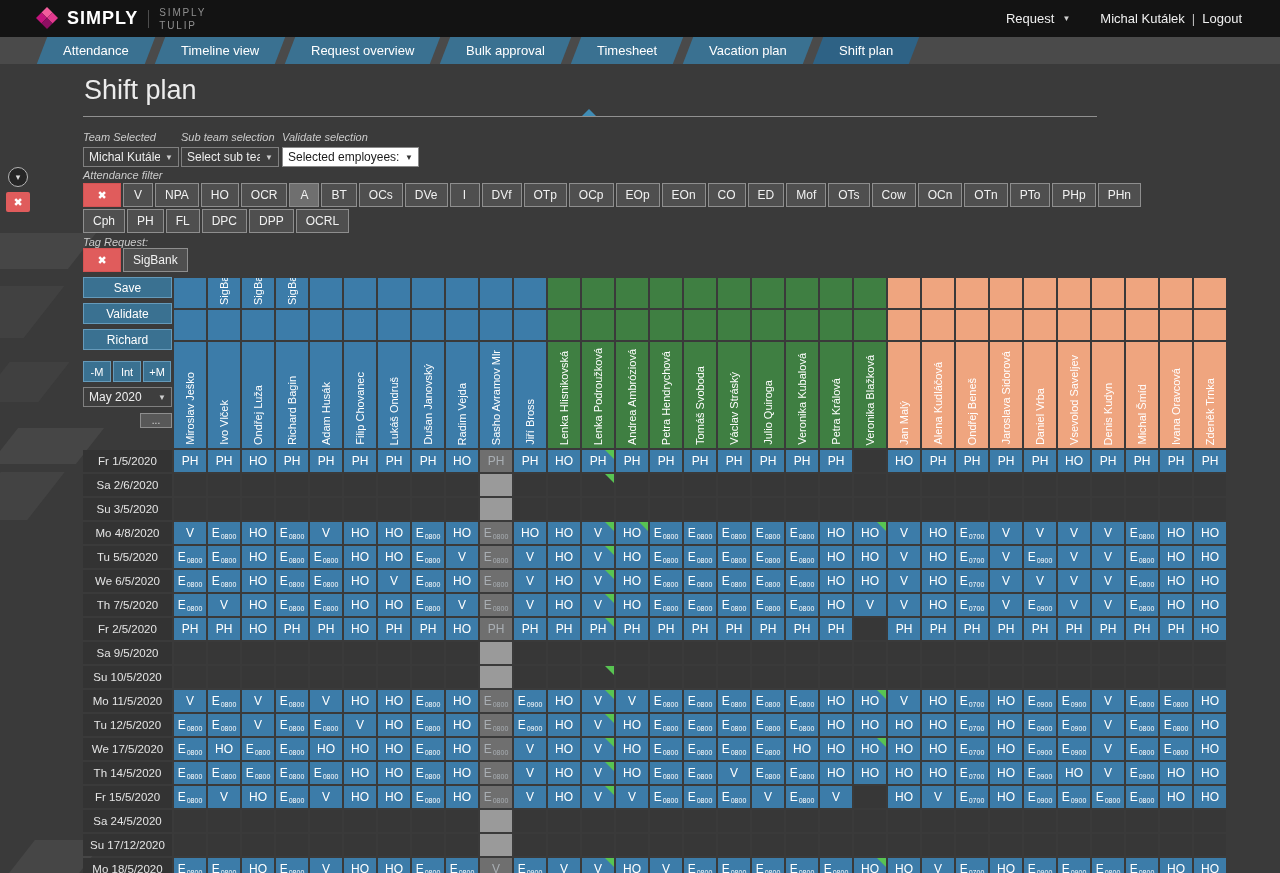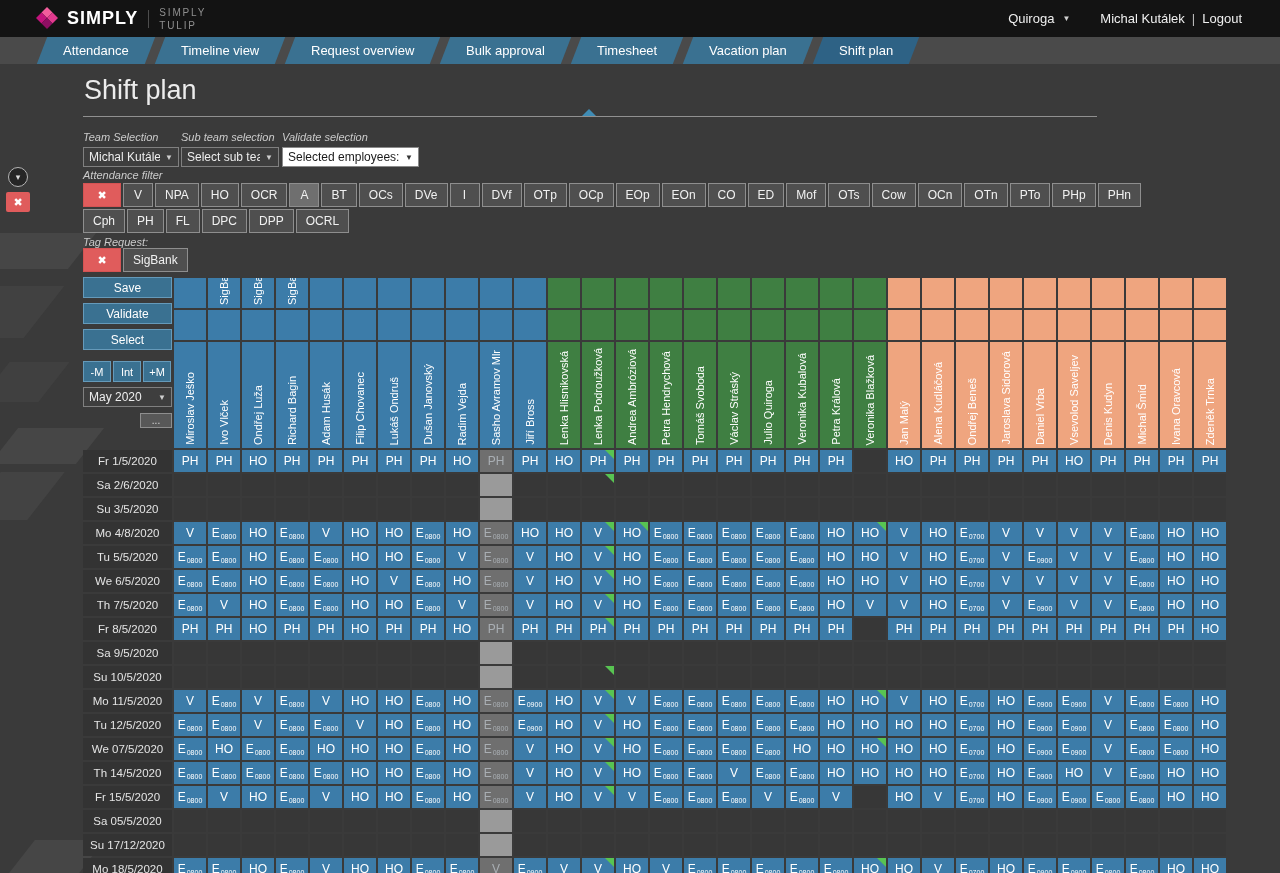--- a/index.html
+++ b/index.html
@@ -96,21 +96,21 @@
     </svg>
     <span class="brand-name">SIMPLY</span>
     <span class="brand-bar"></span>
     <span class="tagline">
       <span>SIMPLY</span><br>
       <span>TULIP</span>
     </span>
   </div>
   <div class="top-right">
     <span class="lang">
-      <span>Quiroga</span>
+      <span>Request</span>
       <span class="caret">▼</span>
     </span>
     <span>Michal Kutálek</span>
     <span class="sep">|</span>
     <span class="logout">Logout</span>
   </div>
 </div>
 
 <div class="navbar">
     <div class="tab">
@@ -134,21 +134,21 @@
     <div class="tab active">
       <span>Shift plan</span>
     </div>
   </div>
 
 <div class="page-title">Shift plan</div>
 <div class="divider"></div>
 <div class="div-tri"></div>
 
 <div class="fg" id="fg-team">
-  <div class="flabel">Team Selection</div>
+  <div class="flabel">Team Selected</div>
   <div class="dd">
     <span class="ddtext">Michal Kutálek</span>
     <span class="arr">▼</span>
   </div>
 </div>
 <div class="fg" id="fg-subteam">
   <div class="flabel">Sub team selection</div>
   <div class="dd">
     <span class="ddtext">Select sub team</span>
     <span class="arr">▼</span>
@@ -208,21 +208,21 @@
 <div class="edge-circle">
   <span>▾</span>
 </div>
 <button class="edge-x">
   <span>✖</span>
 </button>
 
 <div class="action-stack">
   <button class="abtn">Save</button>
   <button class="abtn">Validate</button>
-  <button class="abtn">Select</button>
+  <button class="abtn">Richard</button>
   <div class="mrow">
     <button class="abtn">-M</button>
     <button class="abtn">Int</button>
     <button class="abtn">+M</button>
   </div>
   <div class="dd month">
     <span class="ddtext">May 2020</span>
     <span class="arr">▼</span>
   </div>
   <button class="more">...</button>
@@ -612,21 +612,21 @@
     <div class="cell" style="background: rgb(60, 124, 169);">V</div>
     <div class="cell" style="background: rgb(60, 124, 169);">HO</div>
     <div class="cell" style="background: rgb(60, 124, 169);">E<sub>0700</sub></div>
     <div class="cell" style="background: rgb(60, 124, 169);">V</div>
     <div class="cell" style="background: rgb(60, 124, 169);">E<sub>0900</sub></div>
     <div class="cell" style="background: rgb(60, 124, 169);">V</div>
     <div class="cell" style="background: rgb(60, 124, 169);">V</div>
     <div class="cell" style="background: rgb(60, 124, 169);">E<sub>0800</sub></div>
     <div class="cell" style="background: rgb(60, 124, 169);">HO</div>
     <div class="cell" style="background: rgb(60, 124, 169);">HO</div>
-    <div class="rowlabel">Fr 8/5/2020</div>
+    <div class="rowlabel">Fr 2/5/2020</div>
     <div class="cell" style="background: rgb(60, 124, 169);">PH</div>
     <div class="cell" style="background: rgb(60, 124, 169);">PH</div>
     <div class="cell" style="background: rgb(60, 124, 169);">HO</div>
     <div class="cell" style="background: rgb(60, 124, 169);">PH</div>
     <div class="cell" style="background: rgb(60, 124, 169);">PH</div>
     <div class="cell" style="background: rgb(60, 124, 169);">HO</div>
     <div class="cell" style="background: rgb(60, 124, 169);">PH</div>
     <div class="cell" style="background: rgb(60, 124, 169);">PH</div>
     <div class="cell" style="background: rgb(60, 124, 169);">HO</div>
     <div class="cell" style="background: rgb(111, 111, 111); color: rgb(169, 174, 179);">PH</div>
@@ -774,21 +774,21 @@
     <div class="cell" style="background: rgb(60, 124, 169);">HO</div>
     <div class="cell" style="background: rgb(60, 124, 169);">HO</div>
     <div class="cell" style="background: rgb(60, 124, 169);">E<sub>0700</sub></div>
     <div class="cell" style="background: rgb(60, 124, 169);">HO</div>
     <div class="cell" style="background: rgb(60, 124, 169);">E<sub>0900</sub></div>
     <div class="cell" style="background: rgb(60, 124, 169);">E<sub>0900</sub></div>
     <div class="cell" style="background: rgb(60, 124, 169);">V</div>
     <div class="cell" style="background: rgb(60, 124, 169);">E<sub>0800</sub></div>
     <div class="cell" style="background: rgb(60, 124, 169);">E<sub>0800</sub></div>
     <div class="cell" style="background: rgb(60, 124, 169);">HO</div>
-    <div class="rowlabel">We 07/5/2020</div>
+    <div class="rowlabel">We 17/5/2020</div>
     <div class="cell" style="background: rgb(60, 124, 169);">E<sub>0800</sub></div>
     <div class="cell" style="background: rgb(60, 124, 169);">HO</div>
     <div class="cell" style="background: rgb(60, 124, 169);">E<sub>0800</sub></div>
     <div class="cell" style="background: rgb(60, 124, 169);">E<sub>0800</sub></div>
     <div class="cell" style="background: rgb(60, 124, 169);">HO</div>
     <div class="cell" style="background: rgb(60, 124, 169);">HO</div>
     <div class="cell" style="background: rgb(60, 124, 169);">HO</div>
     <div class="cell" style="background: rgb(60, 124, 169);">E<sub>0800</sub></div>
     <div class="cell" style="background: rgb(60, 124, 169);">HO</div>
     <div class="cell" style="background: rgb(111, 111, 111); color: rgb(169, 174, 179);">E<sub>0800</sub></div>
@@ -870,21 +870,21 @@
     <div class="cell" style="background: rgb(60, 124, 169);">HO</div>
     <div class="cell" style="background: rgb(60, 124, 169);">V</div>
     <div class="cell" style="background: rgb(60, 124, 169);">E<sub>0700</sub></div>
     <div class="cell" style="background: rgb(60, 124, 169);">HO</div>
     <div class="cell" style="background: rgb(60, 124, 169);">E<sub>0900</sub></div>
     <div class="cell" style="background: rgb(60, 124, 169);">E<sub>0900</sub></div>
     <div class="cell" style="background: rgb(60, 124, 169);">E<sub>0800</sub></div>
     <div class="cell" style="background: rgb(60, 124, 169);">E<sub>0800</sub></div>
     <div class="cell" style="background: rgb(60, 124, 169);">HO</div>
     <div class="cell" style="background: rgb(60, 124, 169);">HO</div>
-    <div class="rowlabel">Sa 05/5/2020</div>
+    <div class="rowlabel">Sa 24/5/2020</div>
     <div class="cell" style="background: rgb(55, 55, 55);"></div>
     <div class="cell" style="background: rgb(55, 55, 55);"></div>
     <div class="cell" style="background: rgb(55, 55, 55);"></div>
     <div class="cell" style="background: rgb(55, 55, 55);"></div>
     <div class="cell" style="background: rgb(55, 55, 55);"></div>
     <div class="cell" style="background: rgb(55, 55, 55);"></div>
     <div class="cell" style="background: rgb(55, 55, 55);"></div>
     <div class="cell" style="background: rgb(55, 55, 55);"></div>
     <div class="cell" style="background: rgb(55, 55, 55);"></div>
     <div class="cell" style="background: rgb(154, 154, 154);"></div>

